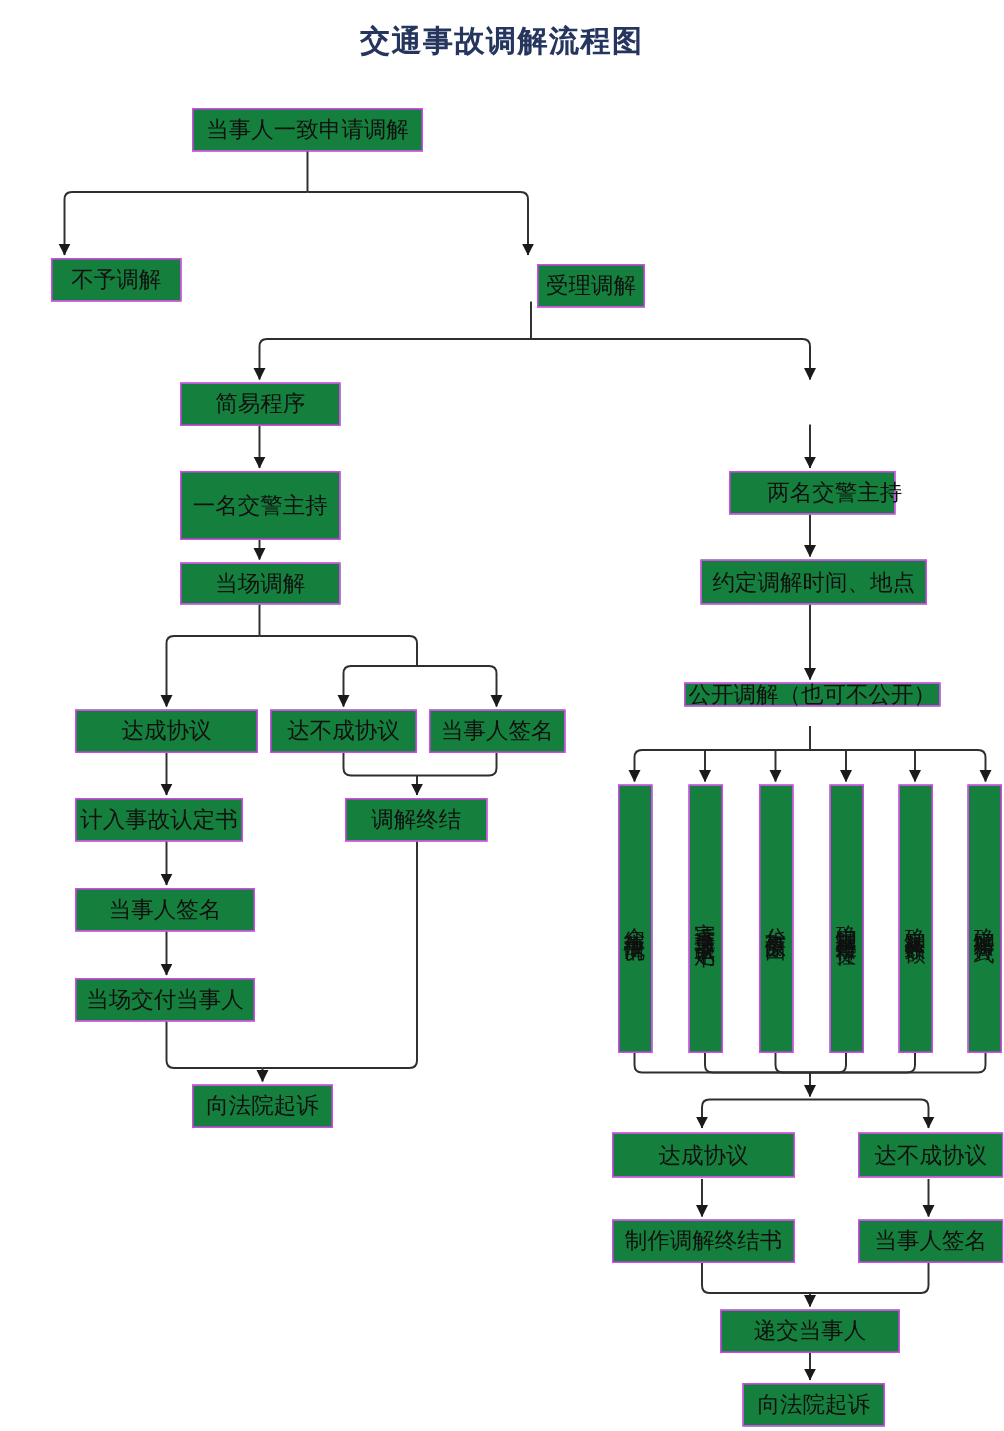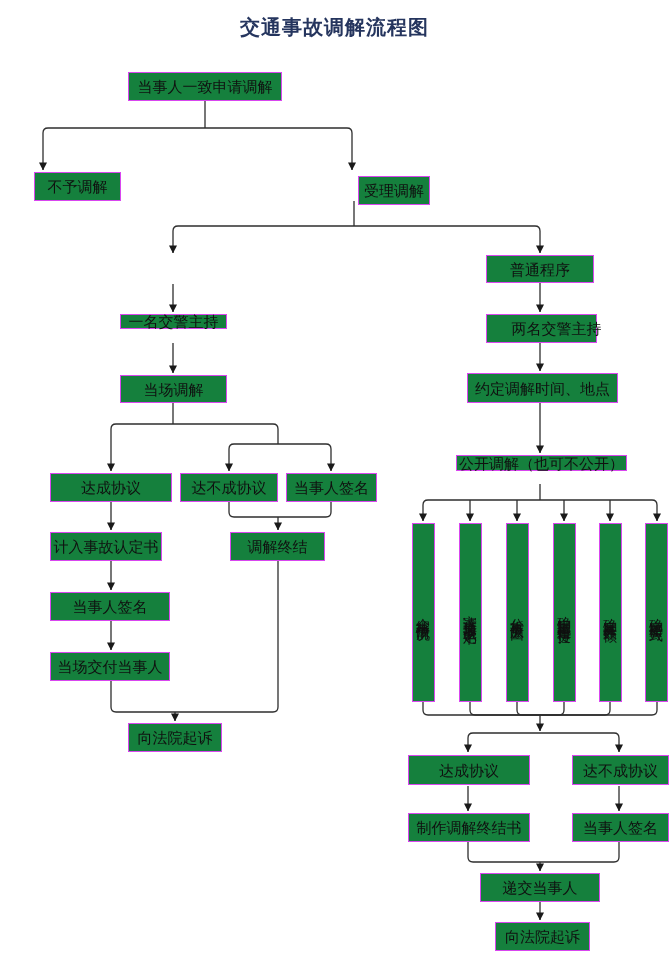--- a/index.html
+++ b/index.html
@@ -20,21 +20,21 @@
   .vnode {
     writing-mode:vertical-rl; -webkit-writing-mode:vertical-rl; text-orientation:upright;
     font-size:14px; letter-spacing:2px; white-space:normal; padding:3px 0;
   }
   
   #n-apply          { left:128px; top:72px;  width:154px; height:29px; }
   #n-reject         { left:1px;   top:172px; width:87px;  height:29px;margin-left:33px; }
   #n-accept         { left:311px; top:176px; width:72px;  height:29px;margin-left:47px; }
   #n-simple         { left:120px; top:255px; width:107px; height:29px; }
   #n-normal         { left:486px; top:255px; width:108px; height:28px; }
-  #n-one-police     { left:120px; top:314px; width:107px; height:15px;text-align:center; }
+  #n-one-police     { left:120px; top:314px; width:107px; height:46px;text-align:center; }
   #n-two-police     { left:486px; top:314px; width:111px; height:29px;padding-left:30px; }
   #n-onsite         { left:120px; top:375px; width:107px; height:28px; }
   #n-schedule       { left:467px; top:373px; width:151px; height:30px; }
   #n-agree-l        { left:50px;  top:473px; width:122px; height:29px; }
   #n-disagree-l     { left:180px; top:473px; width:98px;  height:29px; }
   #n-sue-one        { left:286px; top:473px; width:91px;  height:29px; }
   #n-open           { left:456px; top:455px; width:171px; height:16px; }
   #n-record         { left:50px;  top:532px; width:112px; height:29px; }
   #n-end            { left:230px; top:532px; width:95px;  height:29px; }
   #n-sign-l         { left:50px;  top:592px; width:120px; height:29px; }
@@ -131,21 +131,21 @@
         <path d="M619,842 V857 Q619,862 614,862 H540"></path>
         <path d="M540,862 V871" marker-end="url(#arr)"></path>
         <path d="M540,902 V920" marker-end="url(#arr)"></path>
       </g>
     </g>
   </svg>
 
   <div class="node" id="n-apply">当事人一致申请调解</div>
   <div class="node" id="n-reject">不予调解</div>
   <div class="node" id="n-accept">受理调解</div>
-  <div class="node" id="n-normal">普通程序</div>
+  <div class="node" id="n-simple">简易程序</div>
   <div class="node" id="n-one-police">一名交警主持</div>
   <div class="node" id="n-two-police">两名交警主持</div>
   <div class="node" id="n-onsite">当场调解</div>
   <div class="node" id="n-schedule">约定调解时间、地点</div>
   <div class="node" id="n-agree-l">达成协议</div>
   <div class="node" id="n-disagree-l">达不成协议</div>
   <div class="node" id="n-sue-one">当事人签名</div>
   <div class="node" id="n-open">公开调解（也可不公开）</div>
   <div class="node" id="n-record">计入事故认定书</div>
   <div class="node" id="n-end">调解终结</div>

